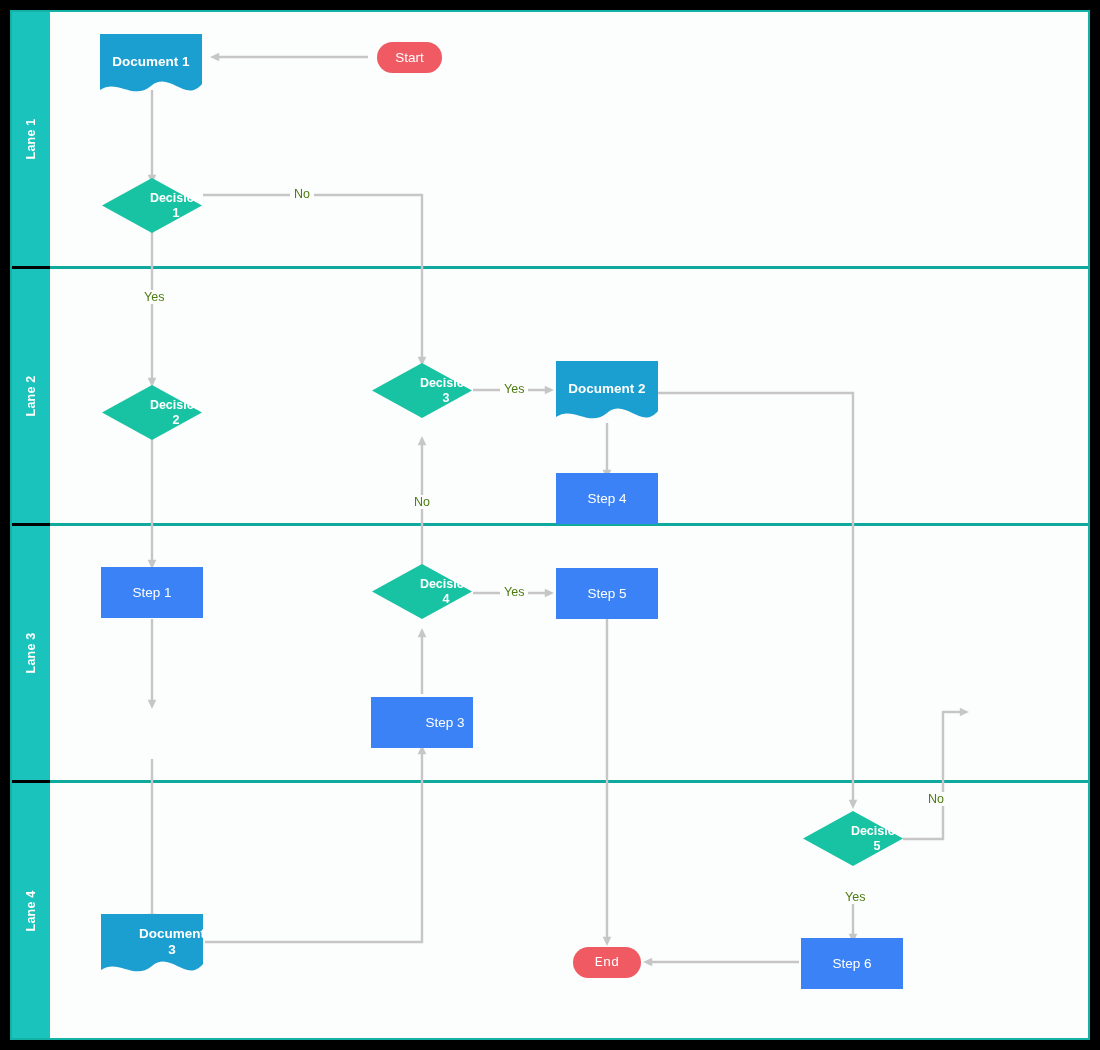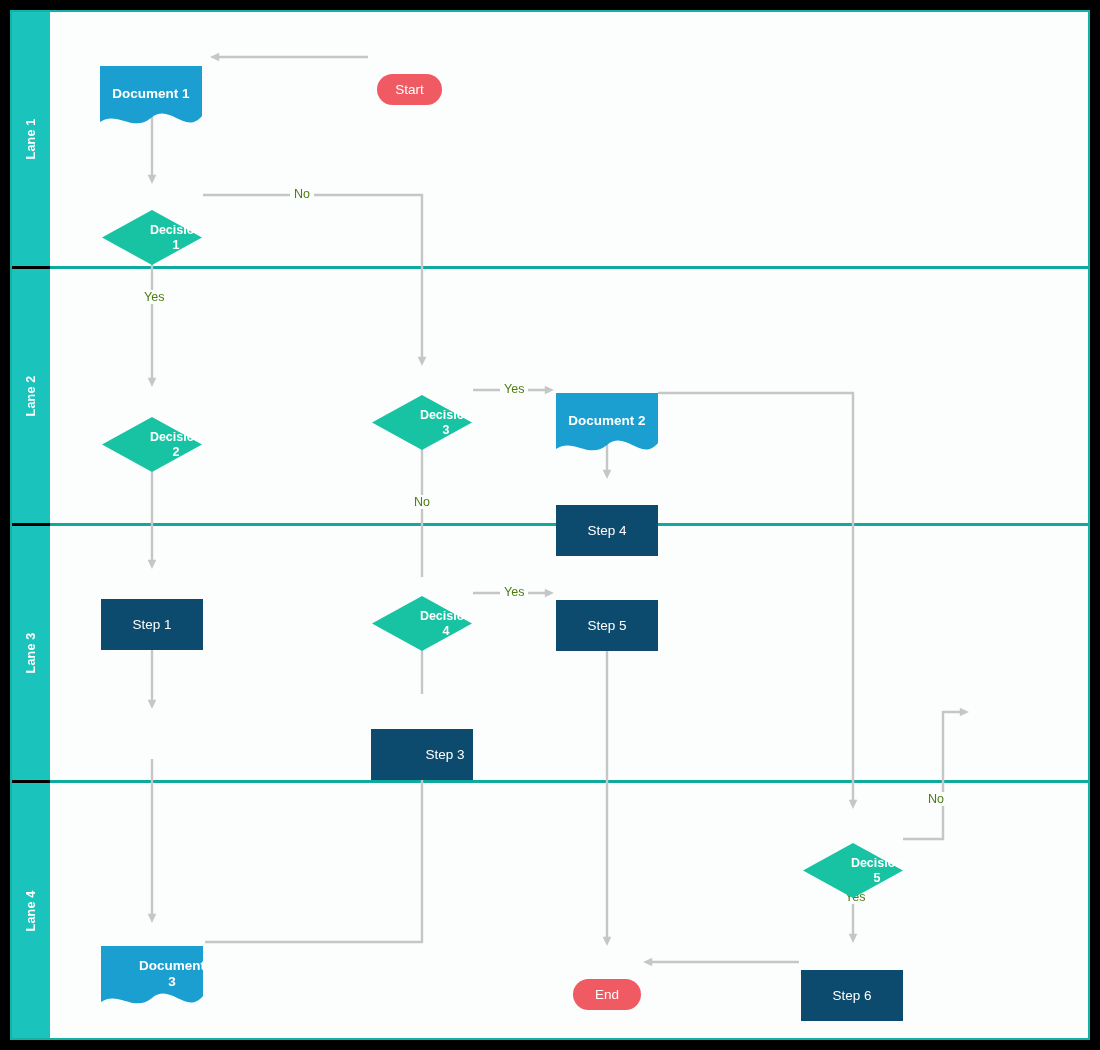--- a/index.html
+++ b/index.html
@@ -16,22 +16,22 @@
         letter-spacing:.2px;}
   .lane-sep{position:absolute;left:0;width:38px;height:3px;background:#000;}
   .lane-div{position:absolute;left:38px;right:0;height:2.5px;background:#0FA99E;}
   .lane-body{position:absolute;left:38px;right:0;background:#fcfdfd;}
 
   
   #links{position:absolute;left:0;top:0;width:1080px;height:1030px;overflow:visible;}
 
   
   .node{position:absolute;box-sizing:border-box;display:flex;align-items:center;
-        justify-content:center;text-align:center;color:#fff;line-height:1.15;margin-top:32px;}
-  .n-step{background:#0c4a6e;font-size:13.5px;}
+        justify-content:center;text-align:center;color:#fff;line-height:1.15;}
+  .n-step{background:#3b82f6;font-size:13.5px;}
   .n-term{background:#F05A63;border-radius:22px;font-size:13.5px;}
   .n-doc{font-size:13.5px;font-weight:bold;}
   .n-doc .doctxt{position:relative;z-index:2;padding-bottom:10px;
         text-shadow:0 0 0 transparent;}
   .n-doc svg{position:absolute;left:0;top:0;width:100%;height:100%;z-index:1;}
   .n-dec{font-size:12.5px;font-weight:bold;justify-content:flex-end;}
   .n-dec .dectxt{position:relative;z-index:2;white-space:pre-line;}
   .n-dec svg{position:absolute;left:0;top:0;width:100%;height:100%;z-index:1;}
 
   .elbl{position:absolute;color:#4d7c0f;font-size:12.5px;background:#fcfdfd;
@@ -203,18 +203,18 @@
         <path d="M50,0 L100,27.5 L50,55 L0,27.5 Z" fill="#17C3A2"></path>
       </svg>
       <span class="dectxt">Decision
 5</span>
     </div>
 
     <div class="node n-step" style="left:789px;top:926px;width:102px;height:51px;">
       <span>Step 6</span>
     </div>
 
-    <div class="node n-term" style="left:561px;top:935px;width:68px;height:31px;">
+    <div class="node n-term" style="left:561px;top:935px;width:68px;height:31px;font-family:Liberation Mono, monospace;">
       <span>End</span>
     </div>
 
   </div>
 </div>
 
 </body></html>

